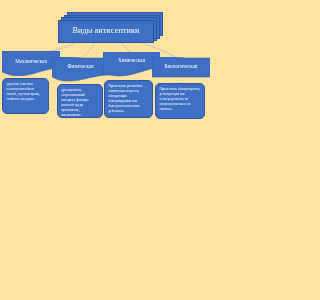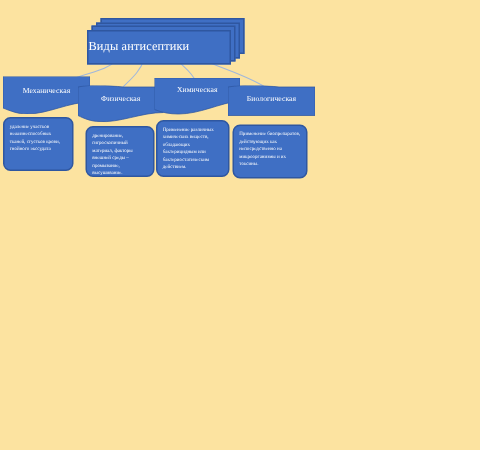--- a/index.html
+++ b/index.html
@@ -36,20 +36,21 @@
     border: 0.6px solid #2F57A0;
   }
   .title-card.c3 { left: 9px;  top: 0px;  width: 94px; height: 22px; }
   .title-card.c2 { left: 6px;  top: 2.5px;width: 94px; height: 22px; }
   .title-card.c1 { left: 3px;  top: 5px;  width: 94px; height: 22px; }
   .title-card.main {
     left: 0px; top: 7.5px;
     width: 94px; height: 21px;
     display: flex;
     align-items: center;
+    justify-content: center;
   }
   #title-text {
     color: #FFFFFF;
     font-size: 8.2px;
     line-height: 1;
     white-space: nowrap;
     letter-spacing: 0.1px;
   }
 
   

